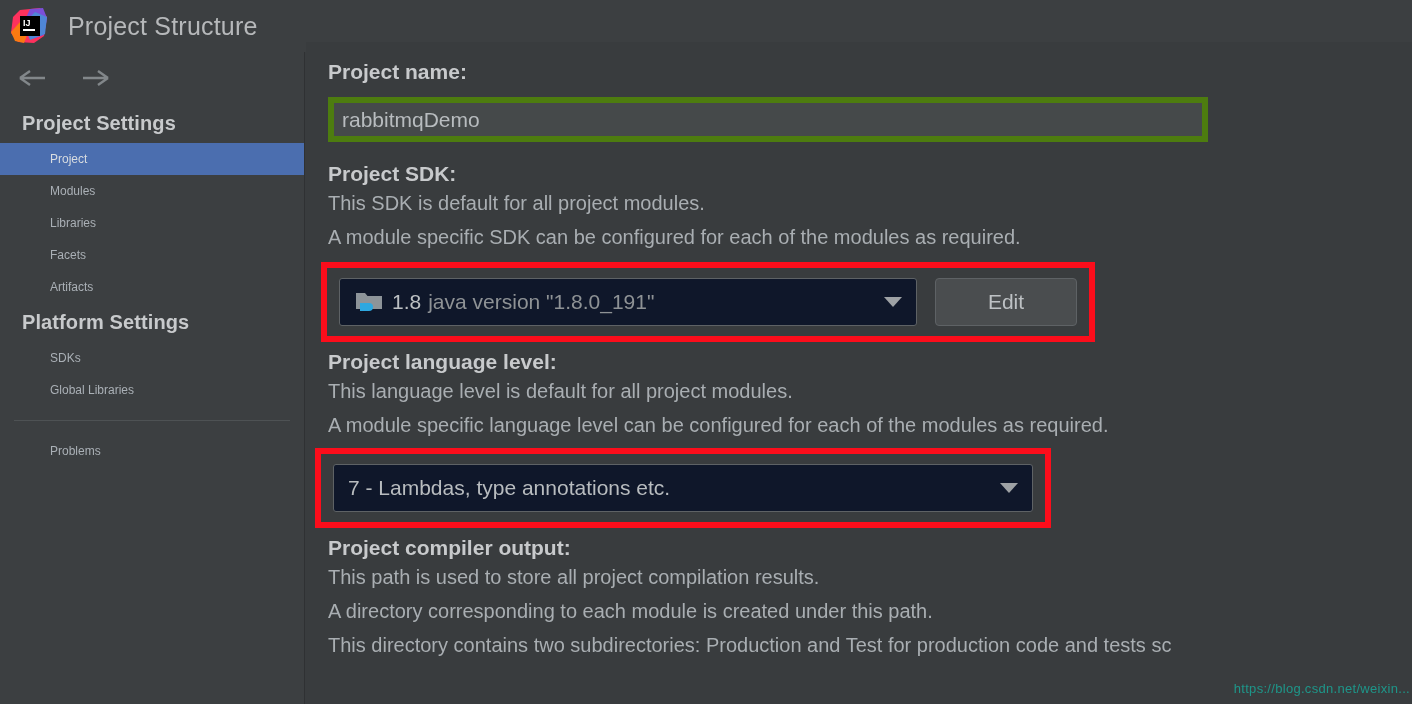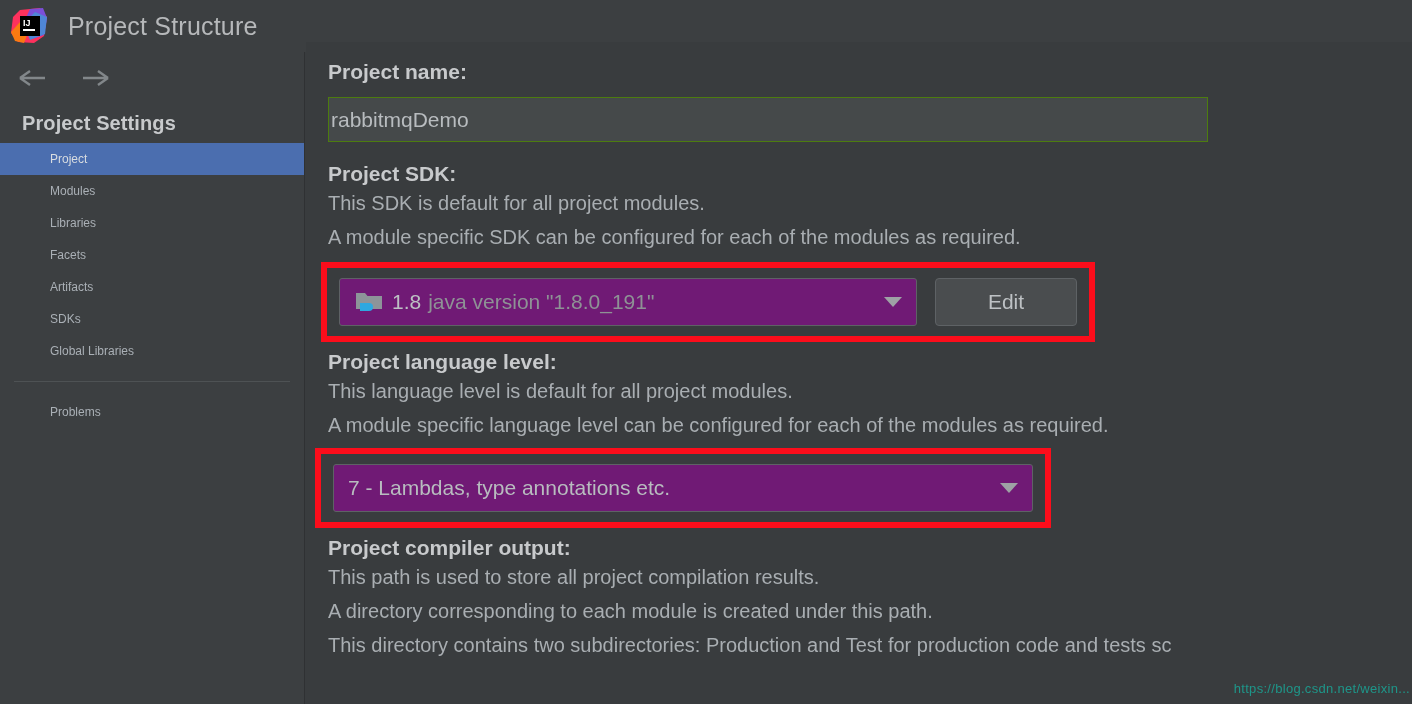--- a/index.html
+++ b/index.html
@@ -102,42 +102,42 @@
     color: #a9aeb2;
     line-height: 34px;
     white-space: nowrap;
   }
 
   
   .textfield {
     margin-top: 13px;
     width: 880px; height: 45px;
     background: #45494a;
-    border: 1px solid #4d7c0f;
-    display: flex; align-items: center;
-    padding: 0 2px;
+    border: 6px solid #4d7c0f;
+    display: flex; align-items: center;
+    padding: 0 8px;
     font-size: 21px;
     color: #b8bcbf;
     cursor: text;
   }
 
   
   .redbox {
     border: 6px solid #fc0d1b;
     display: inline-block;
     padding: 10px 12px;
   }
   .redbox.sdkbox { margin-top: 8px; margin-left: -7px; }
   .redbox.lvlbox { margin-top: 6px; margin-left: -13px; }
 
   .row { display: flex; align-items: center; gap: 18px; }
 
   .combo {
     height: 48px;
-    background: #701a75;
+    background: #0f172a;
     border: 1px solid #5e6265;
     border-radius: 3px;
     display: flex; align-items: center;
     padding: 0 10px 0 14px;
     cursor: pointer;
   }
   .combo.sdk { width: 578px; }
   .combo.level { width: 700px; }
 
   .jdk-icon { width: 30px; height: 26px; flex: none; margin-right: 8px; }
@@ -218,20 +218,21 @@
       </div>
     </div>
 
     <div class="group-header">Project Settings</div>
     <div class="nav-item selected">Project</div>
     <div class="nav-item">Modules</div>
     <div class="nav-item">Libraries</div>
     <div class="nav-item">Facets</div>
     <div class="nav-item">Artifacts</div>
 
+    <div class="group-header">Platform Settings</div>
     <div class="nav-item">SDKs</div>
     <div class="nav-item">Global Libraries</div>
 
     <div class="sb-divider"></div>
 
     <div class="nav-item">Problems</div>
   </div>
 
   <div class="main">
 

